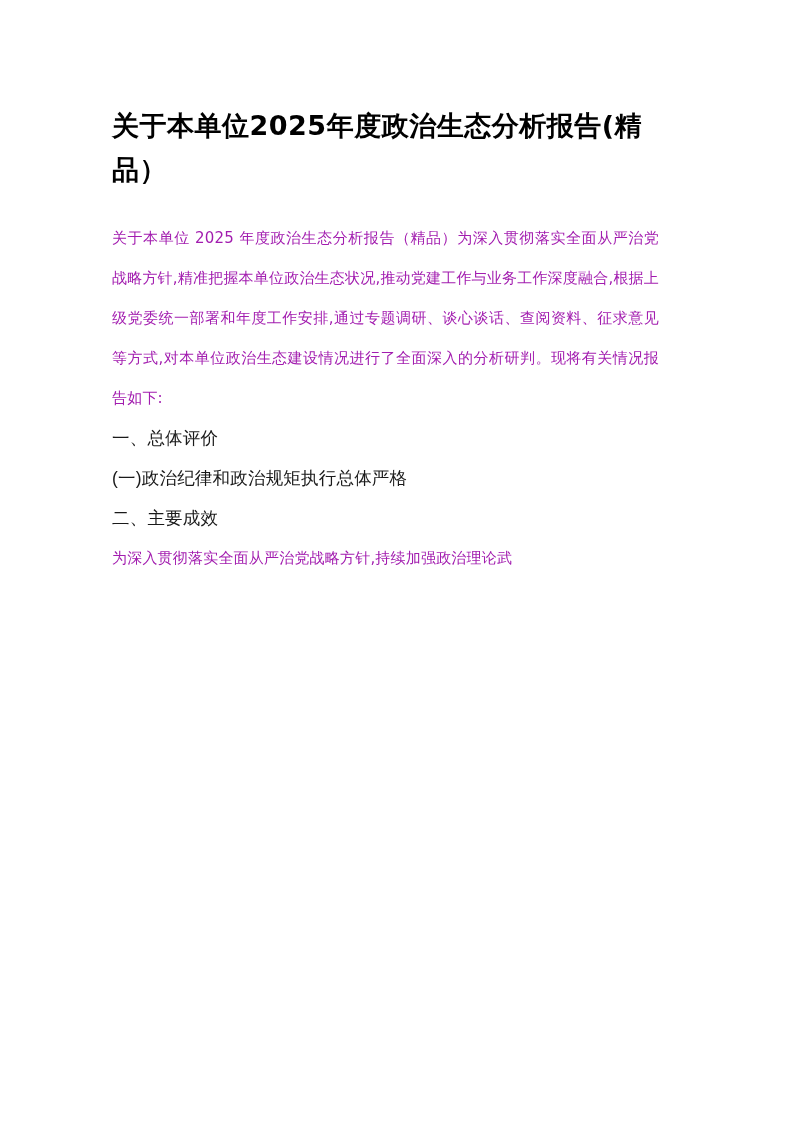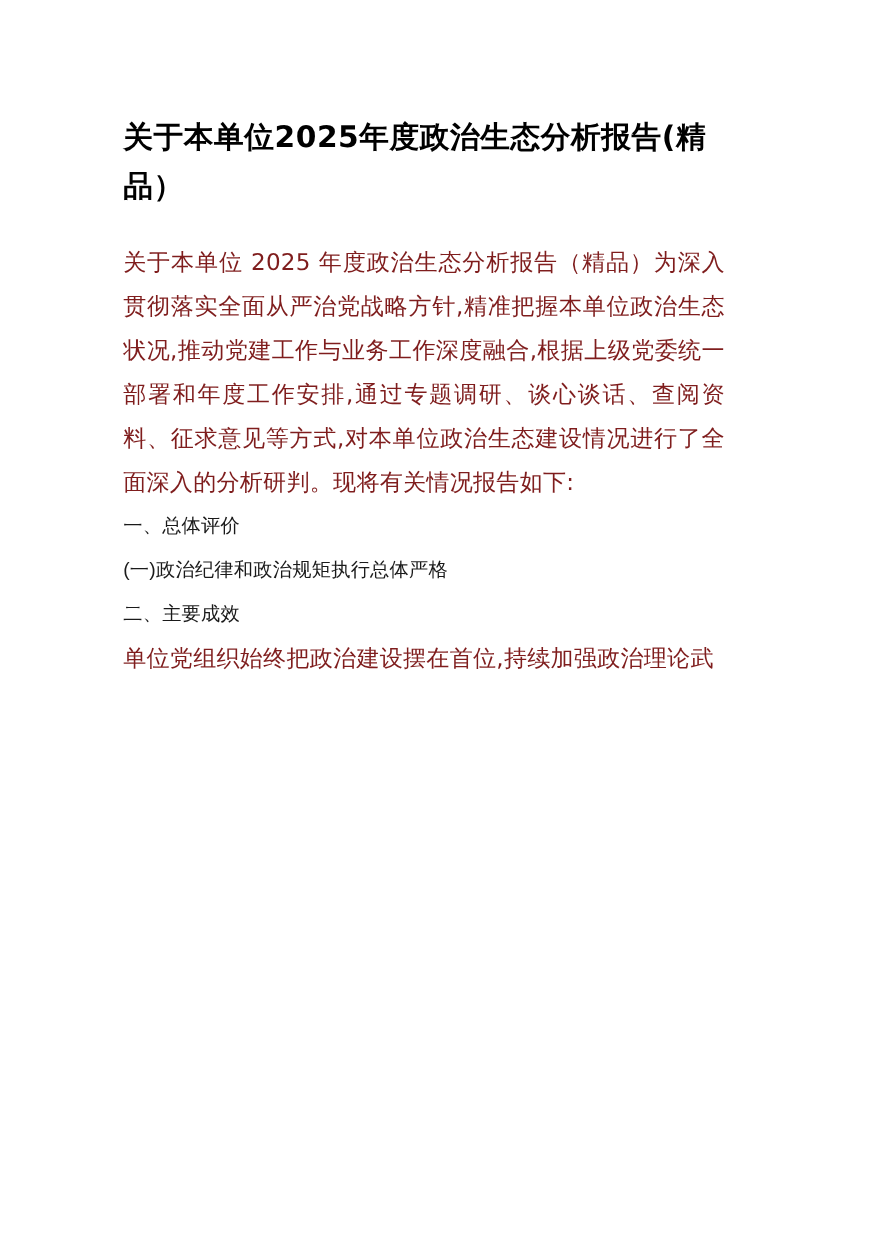--- a/index.html
+++ b/index.html
@@ -25,27 +25,27 @@
     font-family: "DejaVu Sans", sans-serif;
     font-weight: bold;
     font-size: 27px;
     line-height: 44px;
     letter-spacing: 0.5px;
     margin: 0 0 26px 0;
     color: #000000;
   }
   .para {
     font-family: "DejaVu Sans", sans-serif;
-    font-size: 21px;
+    font-size: 15px;
     line-height: 40px;
     letter-spacing: 0.2px;
     margin: 0;
     text-align: justify;
     text-justify: inter-ideograph;
-    color: #7f1d1d;
+    color: #a21caf;
   }
   .heading {
     font-family: Liberation Sans, sans-serif;
     font-size: 17.5px;
     line-height: 40px;
     letter-spacing: 0.2px;
     margin: 0;
     color: #1a1a1a;
   }
 </style>
@@ -57,14 +57,14 @@
 
   <p class="para">关于本单位 2025 年度政治生态分析报告（精品）为深入贯彻落实全面从严治党战略方针,精准把握本单位政治生态状况,推动党建工作与业务工作深度融合,根据上级党委统一部署和年度工作安排,通过专题调研、谈心谈话、查阅资料、征求意见等方式,对本单位政治生态建设情况进行了全面深入的分析研判。现将有关情况报告如下:</p>
 
   <p class="heading">一、总体评价</p>
 
 
   <p class="heading">(一)政治纪律和政治规矩执行总体严格</p>
 
   <p class="heading">二、主要成效</p>
 
-  <p class="para">单位党组织始终把政治建设摆在首位,持续加强政治理论武</p>
+  <p class="para">为深入贯彻落实全面从严治党战略方针,持续加强政治理论武</p>
 </div>
 
 </body></html>

